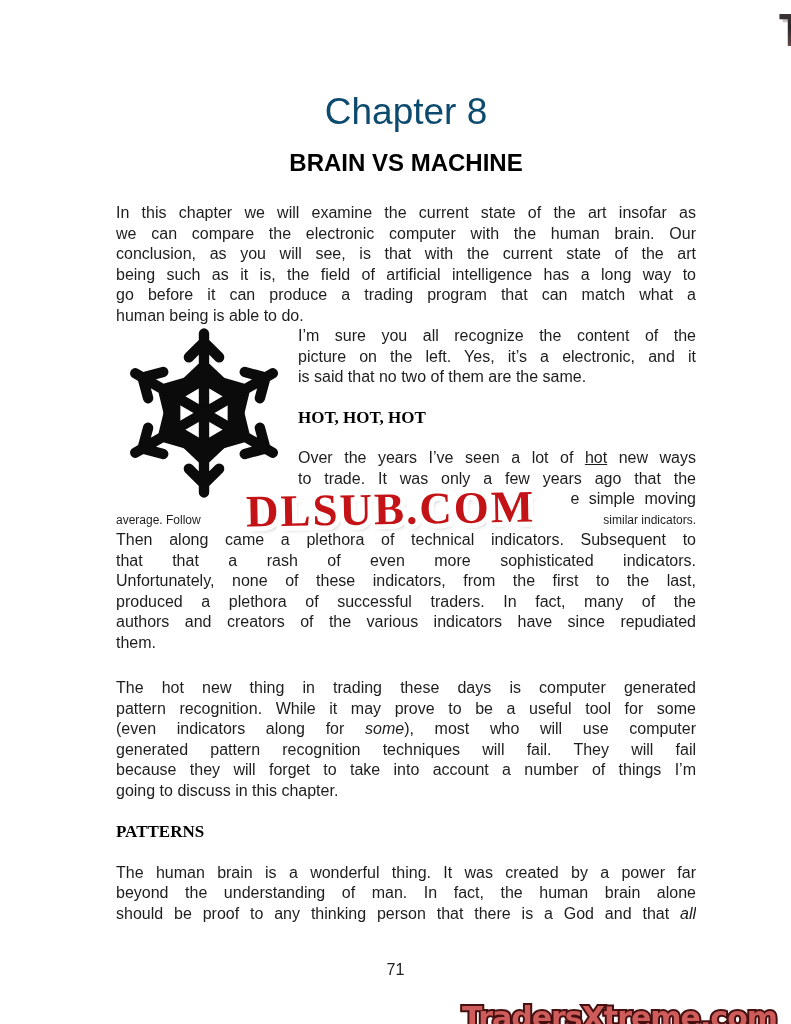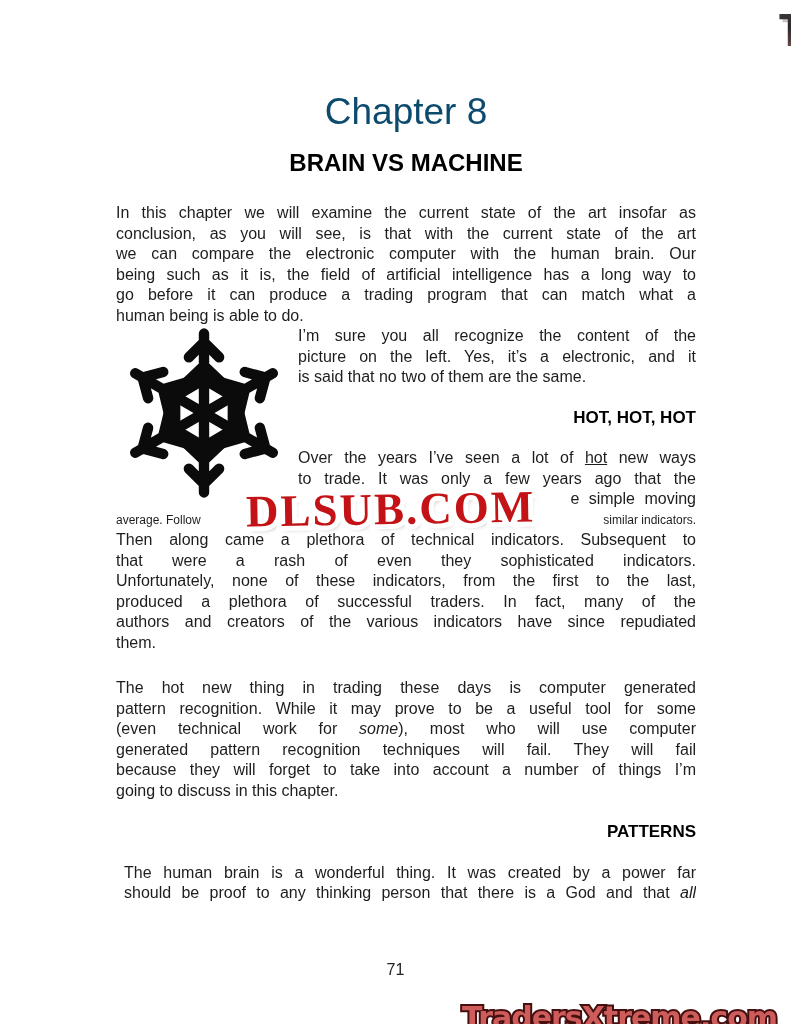--- a/index.html
+++ b/index.html
@@ -15,24 +15,24 @@
           transform:scaleX(0.80); transform-origin:100% 0; }
   .tc4s span { display:block; white-space:nowrap; }
   .tc4s-shadow { position:absolute; left:4px; top:3px; color:#c9c4c4; }
   .tc4s-face { position:absolute; left:0; top:0;
     background:linear-gradient(180deg,#4a4446 0%,#2b2628 45%,#54403d 72%,#a1706a 100%);
     -webkit-background-clip:text; background-clip:text; color:transparent; }
   
   .content { position:absolute; left:116px; top:92px; width:580px; }
   .h-chapter { text-align:center; font-size:37px; line-height:40px; color:#0c4a6e; }
   .h-sub { text-align:center; font-size:24px; line-height:25px; font-weight:bold; color:#000; margin-top:18px; }
-  .h-small { text-align:right; font-size:17px; line-height:20.5px; font-weight:bold; color:#000; margin-top:20px; }
+  .h-small { text-align:left; font-size:17px; line-height:20.5px; font-weight:bold; color:#000; margin-top:20px;font-family:Liberation Serif, serif; }
   .para { font-size:16px; }
   .p1 { margin-top:28px; }
-  .pt { margin-top:20px;margin-left:8px; }
+  .pt { margin-top:20px; }
   .pt25 { margin-top:25px; }
   .pt21 { margin-top:21px; }
   .tl { line-height:20.5px; height:20.5px; overflow:hidden; }
   .jline { text-align:justify; text-align-last:justify; }
   .lline { text-align:left; }
   .al-right { text-align:right; text-align-last:right; word-spacing:5px; }
   .u { text-decoration:underline; }
   .i { font-style:italic; }
   .splitline { display:flex; justify-content:space-between; line-height:20.5px; height:20.5px; font-size:12px; }
   
@@ -67,22 +67,22 @@
     <span class="tc4s-shadow">TC4S.net</span>
     <span class="tc4s-face">TC4S.net</span>
   </div>
 
   <div class="content">
     <div class="h-chapter">Chapter 8</div>
     <div class="h-sub">BRAIN VS MACHINE</div>
 
     <div class="para p1">
         <div class="tl jline"><span>In this chapter we will examine the current state of the art insofar as</span></div>
+        <div class="tl jline"><span>we can compare the electronic computer with the human brain. Our</span></div>
         <div class="tl jline"><span>conclusion, as you will see, is that with the current state of the art</span></div>
-        <div class="tl jline"><span>we can compare the electronic computer with the human brain. Our</span></div>
         <div class="tl jline"><span>being such as it is, the field of artificial intelligence has a long way to</span></div>
         <div class="tl jline"><span>go before it can produce a trading program that can match what a</span></div>
         <div class="tl lline"><span>human being is able to do.</span></div>
       </div>
 
     <div>
       <div class="snowflake">
         <svg width="176" height="174" viewBox="10 8 180 184" xmlns="http://www.w3.org/2000/svg">
           <g stroke="#0b0b0b" fill="none" stroke-width="11" stroke-linecap="round" stroke-linejoin="round">
             <g>
@@ -122,39 +122,40 @@
           <div class="tl al-right"><span>e simple moving</span></div>
         </div>
 
       <div class="splitline">
         <span>average.  Follow</span>
         <span>similar indicators.</span>
       </div>
 
       <div class="para">
           <div class="tl jline"><span>Then along came a plethora of technical indicators. Subsequent to</span></div>
-          <div class="tl jline"><span>that were a rash of even they sophisticated indicators.</span></div>
+          <div class="tl jline"><span>that that a rash of even more sophisticated indicators.</span></div>
           <div class="tl jline"><span>Unfortunately, none of these indicators, from the first to the last,</span></div>
           <div class="tl jline"><span>produced a plethora of successful traders. In fact, many of the</span></div>
           <div class="tl jline"><span>authors and creators of the various indicators have since repudiated</span></div>
           <div class="tl lline"><span>them.</span></div>
         </div>
     </div>
 
     <div class="para pt25">
         <div class="tl jline"><span>The hot new thing in trading these days is computer generated</span></div>
         <div class="tl jline"><span>pattern recognition. While it may prove to be a useful tool for some</span></div>
-        <div class="tl jline"><span>(even technical work for </span><span class="i">some</span><span>), most who will use computer</span></div>
+        <div class="tl jline"><span>(even indicators along for </span><span class="i">some</span><span>), most who will use computer</span></div>
         <div class="tl jline"><span>generated pattern recognition techniques will fail. They will fail</span></div>
         <div class="tl jline"><span>because they will forget to take into account a number of things I’m</span></div>
         <div class="tl lline"><span>going to discuss in this chapter.</span></div>
       </div>
     <div class="h-small pt21">PATTERNS</div>
     <div class="para pt">
         <div class="tl jline"><span>The human brain is a wonderful thing. It was created by a power far</span></div>
+        <div class="tl jline"><span>beyond the understanding of man. In fact, the human brain alone</span></div>
         <div class="tl jline"><span>should be proof to any thinking person that there is a God and that </span><span class="i">all</span></div>
       </div>
   </div>
 
   <div class="wm">
     <span class="wm-stroke">DLSUB.COM</span>
     <span class="wm-fill">DLSUB.COM</span>
   </div>
 
   <div class="pageno">71</div>

